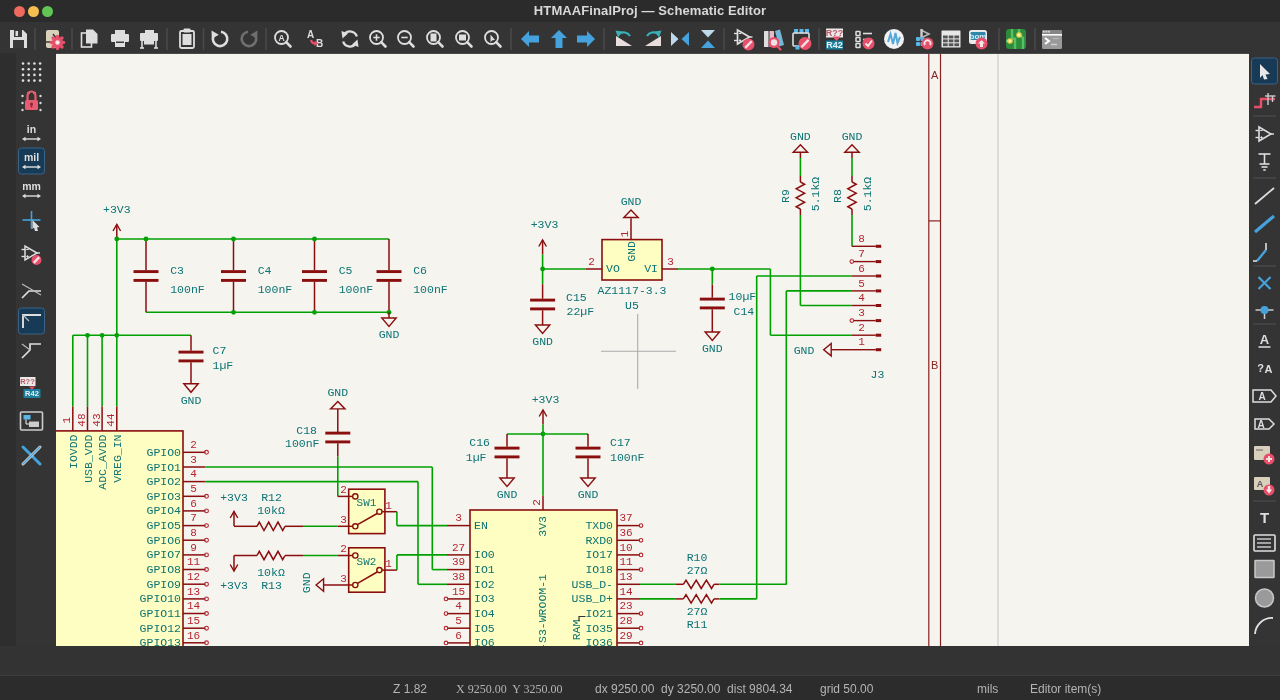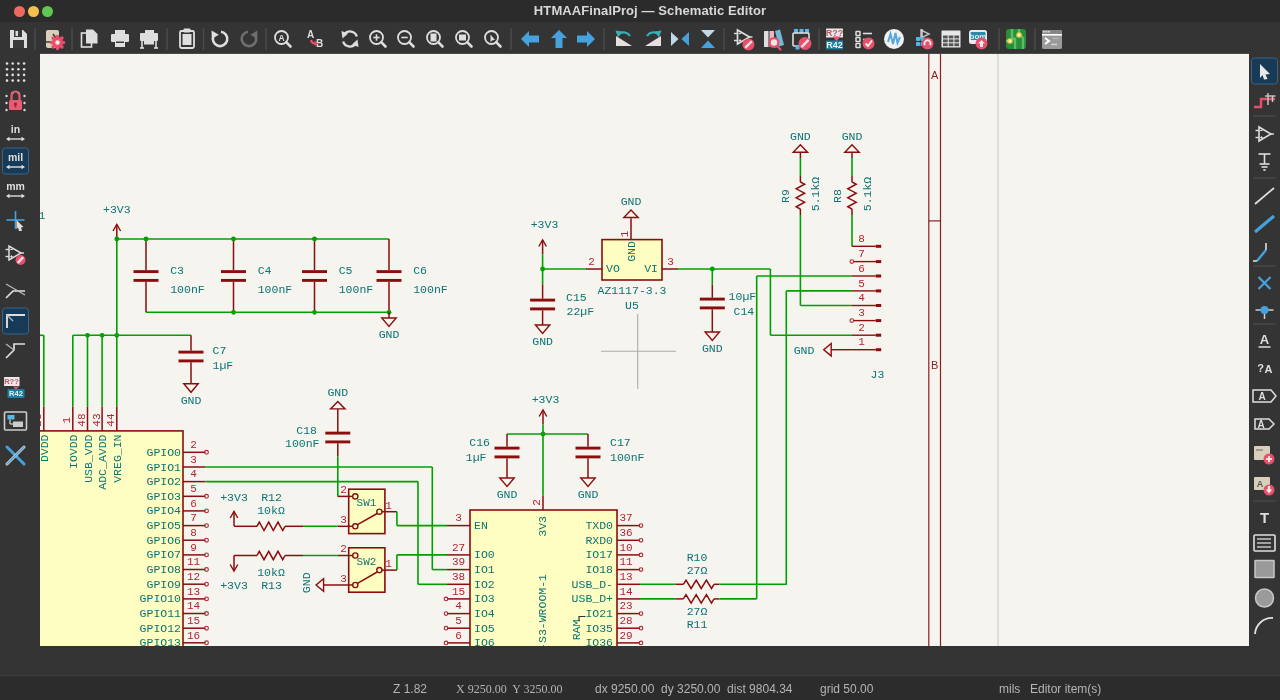--- a/index.html
+++ b/index.html
@@ -2,21 +2,21 @@
 <html><head><meta charset="utf-8"><title>HTMAAFinalProj — Schematic Editor</title>
 <style>
 * { margin:0; padding:0; box-sizing:border-box; }
 html,body { width:1280px; height:700px; overflow:hidden; background:#2e2e2e;
   font-family:"Liberation Sans", sans-serif; }
 #titlebar { position:absolute; left:0; top:0; width:1280px; height:22px; background:#2b2b2b; }
 #titlebar .t { position:absolute; left:0; right:0; top:3px; text-align:center; color:#d8d8d8;
   font-size:13px; font-weight:bold; letter-spacing:0.1px;padding-left:20px; }
 .tl { position:absolute; top:5.5px; width:11px; height:11px; border-radius:5.5px; }
 #toolbar { position:absolute; left:0; top:22px; width:1280px; height:31px; background:#343434; }
-#lefttb { position:absolute; left:0; top:53px; width:40px; height:593px; background:#343434; }
+#lefttb { position:absolute; left:16px; top:53px; width:40px; height:593px; background:#343434; }
 #righttb { position:absolute; left:1249px; top:53px; width:31px; height:593px; background:#343434; }
 #canvas { position:absolute; left:31px; top:54px; width:1218px; height:592px; background:#f5f4ef; overflow:hidden; }
 #canvas svg { position:absolute; left:0; top:0; }
 #edge { position:absolute; left:31px; top:53px; width:1218px; height:1px; background:#4a4a4a; }
 #bottomstrip { position:absolute; left:0; top:646px; width:1280px; height:29px; background:#333333; }
 #statusbar { position:absolute; left:0; top:675px; width:1280px; height:25px; background:#2c2c2c;
   border-top:1px solid #3e3e3e; color:#b4b4b4; font-size:12px; }
 #statusbar span { position:absolute; top:6px; white-space:pre; }
 </style></head>
 <body>
@@ -745,15 +745,15 @@
       <circle cx="15.5" cy="545.0" r="9.0" fill="#9a9a9a"></circle>
       <circle cx="15.5" cy="545.0" r="9.0" fill="none" stroke="#c8c8c8" stroke-width="1.5"></circle>
       <path d="M6,581 A 17 17 0 0 1 24,565" fill="none" stroke="#e0e0e0" stroke-width="1.8" stroke-linecap="butt"></path>
     </svg></div>
 <div id="bottomstrip"></div>
 <div id="statusbar">
   <span style="left:393px;">Z 1.82</span>
   <span style="left:456px;font-family:Liberation Serif, serif;">X 9250.00  Y 3250.00</span>
   <span style="left:595px;text-align:center;">dx 9250.00  dy 3250.00  dist 9804.34</span>
   <span style="left:820px;">grid 50.00</span>
-  <span style="left:999px;">mils</span>
+  <span style="left:977px;">mils</span>
   <span style="left:1030px;">Editor item(s)</span>
 </div>
 
 </body></html>

